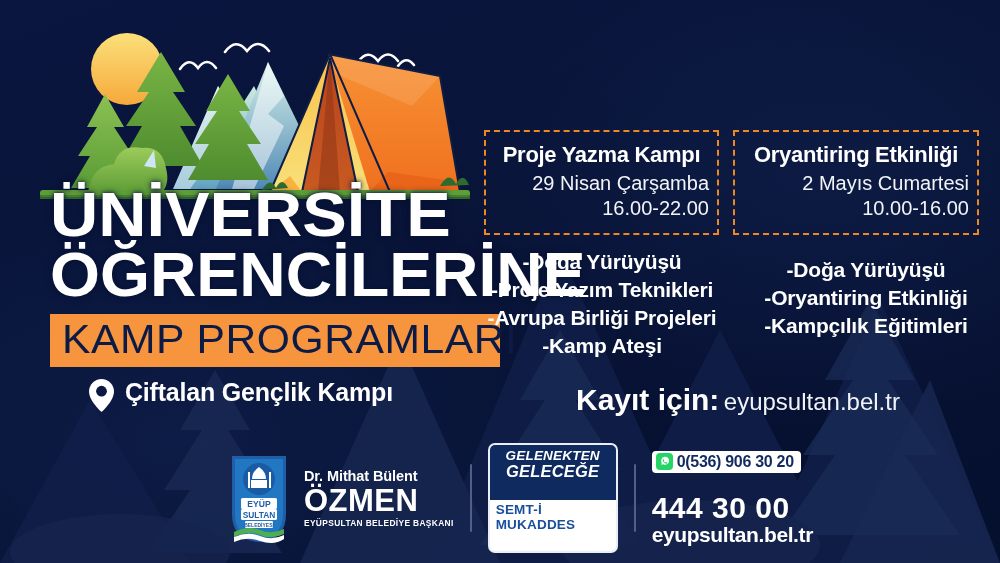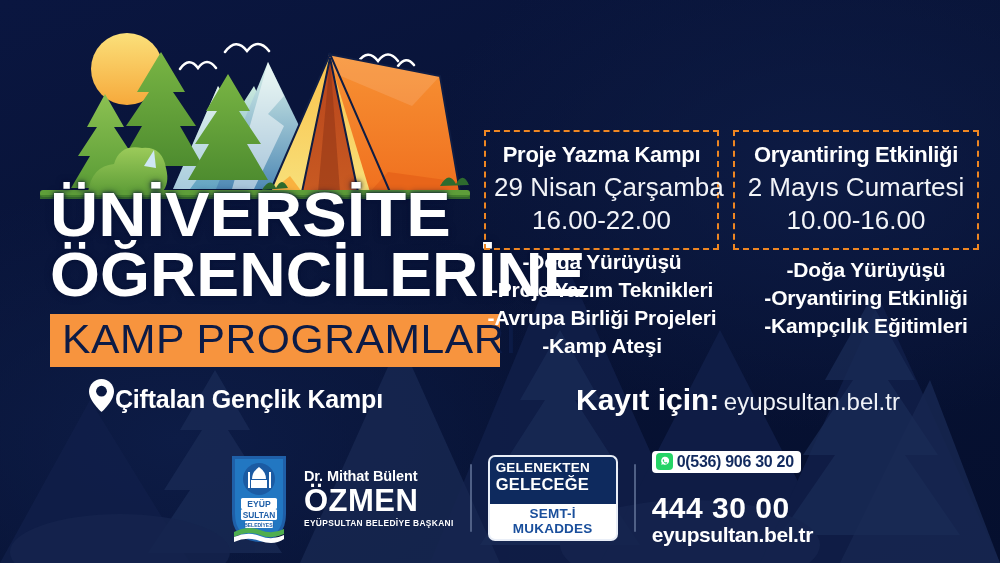--- a/index.html
+++ b/index.html
@@ -36,34 +36,34 @@
   }
   .banner-txt {
     font-family:"Liberation Sans Narrow","Liberation Sans", sans-serif;
     font-size:41px; font-weight:normal; color:#0c1b46; letter-spacing:0.5px;
     line-height:1; white-space:nowrap; display:block; transform:scaleX(1.04);
     transform-origin:left center;
   }
 
   
   .location {
-    position:absolute; left:88px; top:378px; display:flex; align-items:flex-end;
-    z-index:6;
+    position:absolute; left:88px; top:378px; display:flex; align-items:flex-start;
+    gap:10px; z-index:6;
   }
   .loc-label { color:#fff; font-size:25px; font-weight:bold; letter-spacing:-0.2px; white-space:nowrap; }
 
   
   .ev-box {
     position:absolute; border:2px dashed #ef8622; padding:10px 8px 12px 8px;
     text-align:center; z-index:6;
   }
   #ev-left  { left:484px; top:130px; width:235px; }
   #ev-right { left:733px; top:130px; width:246px; }
   .ev-title { color:#fff; font-size:22px; font-weight:bold; letter-spacing:-0.3px; line-height:1.15; white-space:nowrap; }
-  .ev-date, .ev-time { color:#f2f4f8; font-size:26px; font-weight:normal; line-height:1.25; white-space:nowrap; }
+  .ev-date, .ev-time { color:#f2f4f8; font-size:20px; font-weight:normal; line-height:1.25; white-space:nowrap;text-align:right; }
   .ev-date { margin-top:4px; }
 
   
   .act-list { position:absolute; text-align:center; z-index:6; }
   #act-left  { left:476px; top:248px; width:252px; }
   #act-right { left:744px; top:256px; width:244px; }
   .act-item { color:#ffffff; font-size:21px; font-weight:bold; line-height:1.34; white-space:nowrap; letter-spacing:-0.2px; }
 
   
   .reg { position:absolute; left:576px; top:383px; z-index:6; white-space:nowrap; }
@@ -74,27 +74,27 @@
   .footer { position:absolute; left:228px; top:448px; height:100px; display:flex; align-items:center; z-index:7; }
   .crest { width:62px; height:92px; }
   .mayor { margin-left:14px; color:#fff; line-height:1; }
   .mayor .m1 { font-size:14.5px; font-weight:bold; letter-spacing:-0.1px; white-space:nowrap; }
   .mayor .m2 { font-size:31px; font-weight:bold; letter-spacing:0.5px; margin-top:2px; white-space:nowrap; }
   .mayor .m3 { font-size:8.4px; font-weight:bold; letter-spacing:0.35px; margin-top:3px; white-space:nowrap; }
   .divider { width:2px; height:68px; background:#5b6b91; margin:0 16px; border-radius:1px; opacity:.85; }
   .badge { width:130px; }
   .badge-top {
     background:#0e2a5e; border:2px solid #e9eef7; border-bottom:none;
-    border-radius:7px 7px 0 0; padding:4px 6px 10px; 
+    border-radius:7px 7px 0 0; padding:4px 6px 19px; text-align:center;font-style:italic;
   }
   .badge-top .b1 { color:#fff; font-size:13.5px; font-weight:bold; letter-spacing:0.2px; line-height:1.08; }
   .badge-top .b2 { color:#fff; font-size:16.5px; font-weight:bold; letter-spacing:0.2px; line-height:1.08; }
   .badge-bot {
     background:#ffffff; border:2px solid #e9eef7; border-top:none;
-    border-radius:0 0 7px 7px; padding:2px 6px 3px; text-align:center;
+    border-radius:0 0 7px 7px; padding:2px 6px 19px; 
   }
   .badge-bot .b3 { color:#1a4f9c; font-size:13.5px; font-weight:bold; letter-spacing:0.2px; }
   .contact { line-height:1; }
   .wa-pill {
     background:#fff; border-radius:4px; padding:2px 7px 3px 4px;
     display:inline-flex; align-items:center; gap:4px;
   }
   .wa-num { color:#122a5e; font-size:16px; font-weight:bold; letter-spacing:-0.3px; white-space:nowrap; }
   .phone { color:#fff; font-size:30px; font-weight:bold; letter-spacing:0.5px; margin-top:20px; white-space:nowrap; }
   .weburl { color:#fff; font-size:21px; font-weight:bold; letter-spacing:-0.4px; margin-top:1px; white-space:nowrap; }

